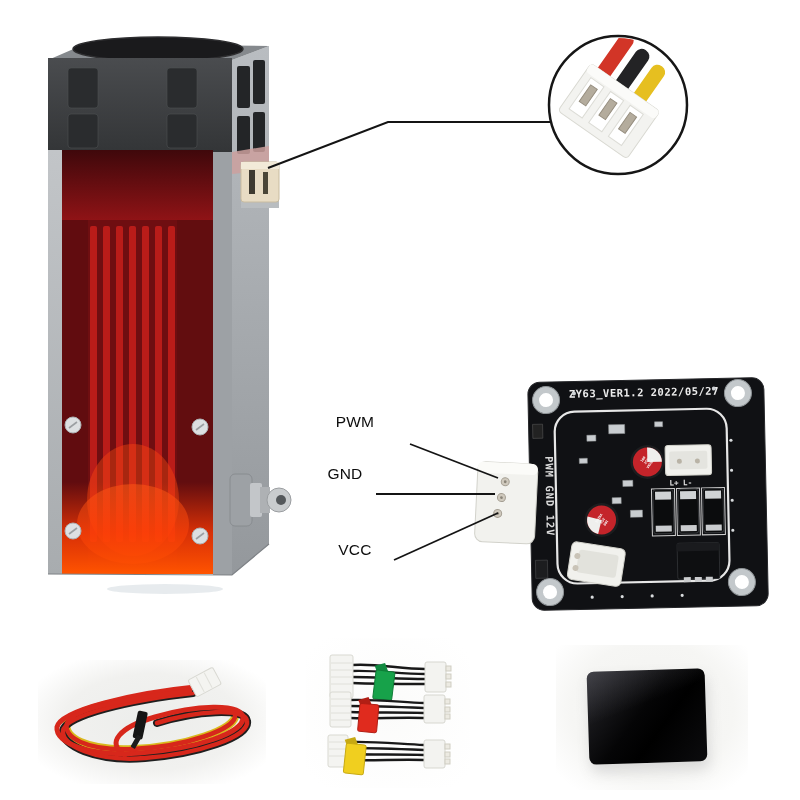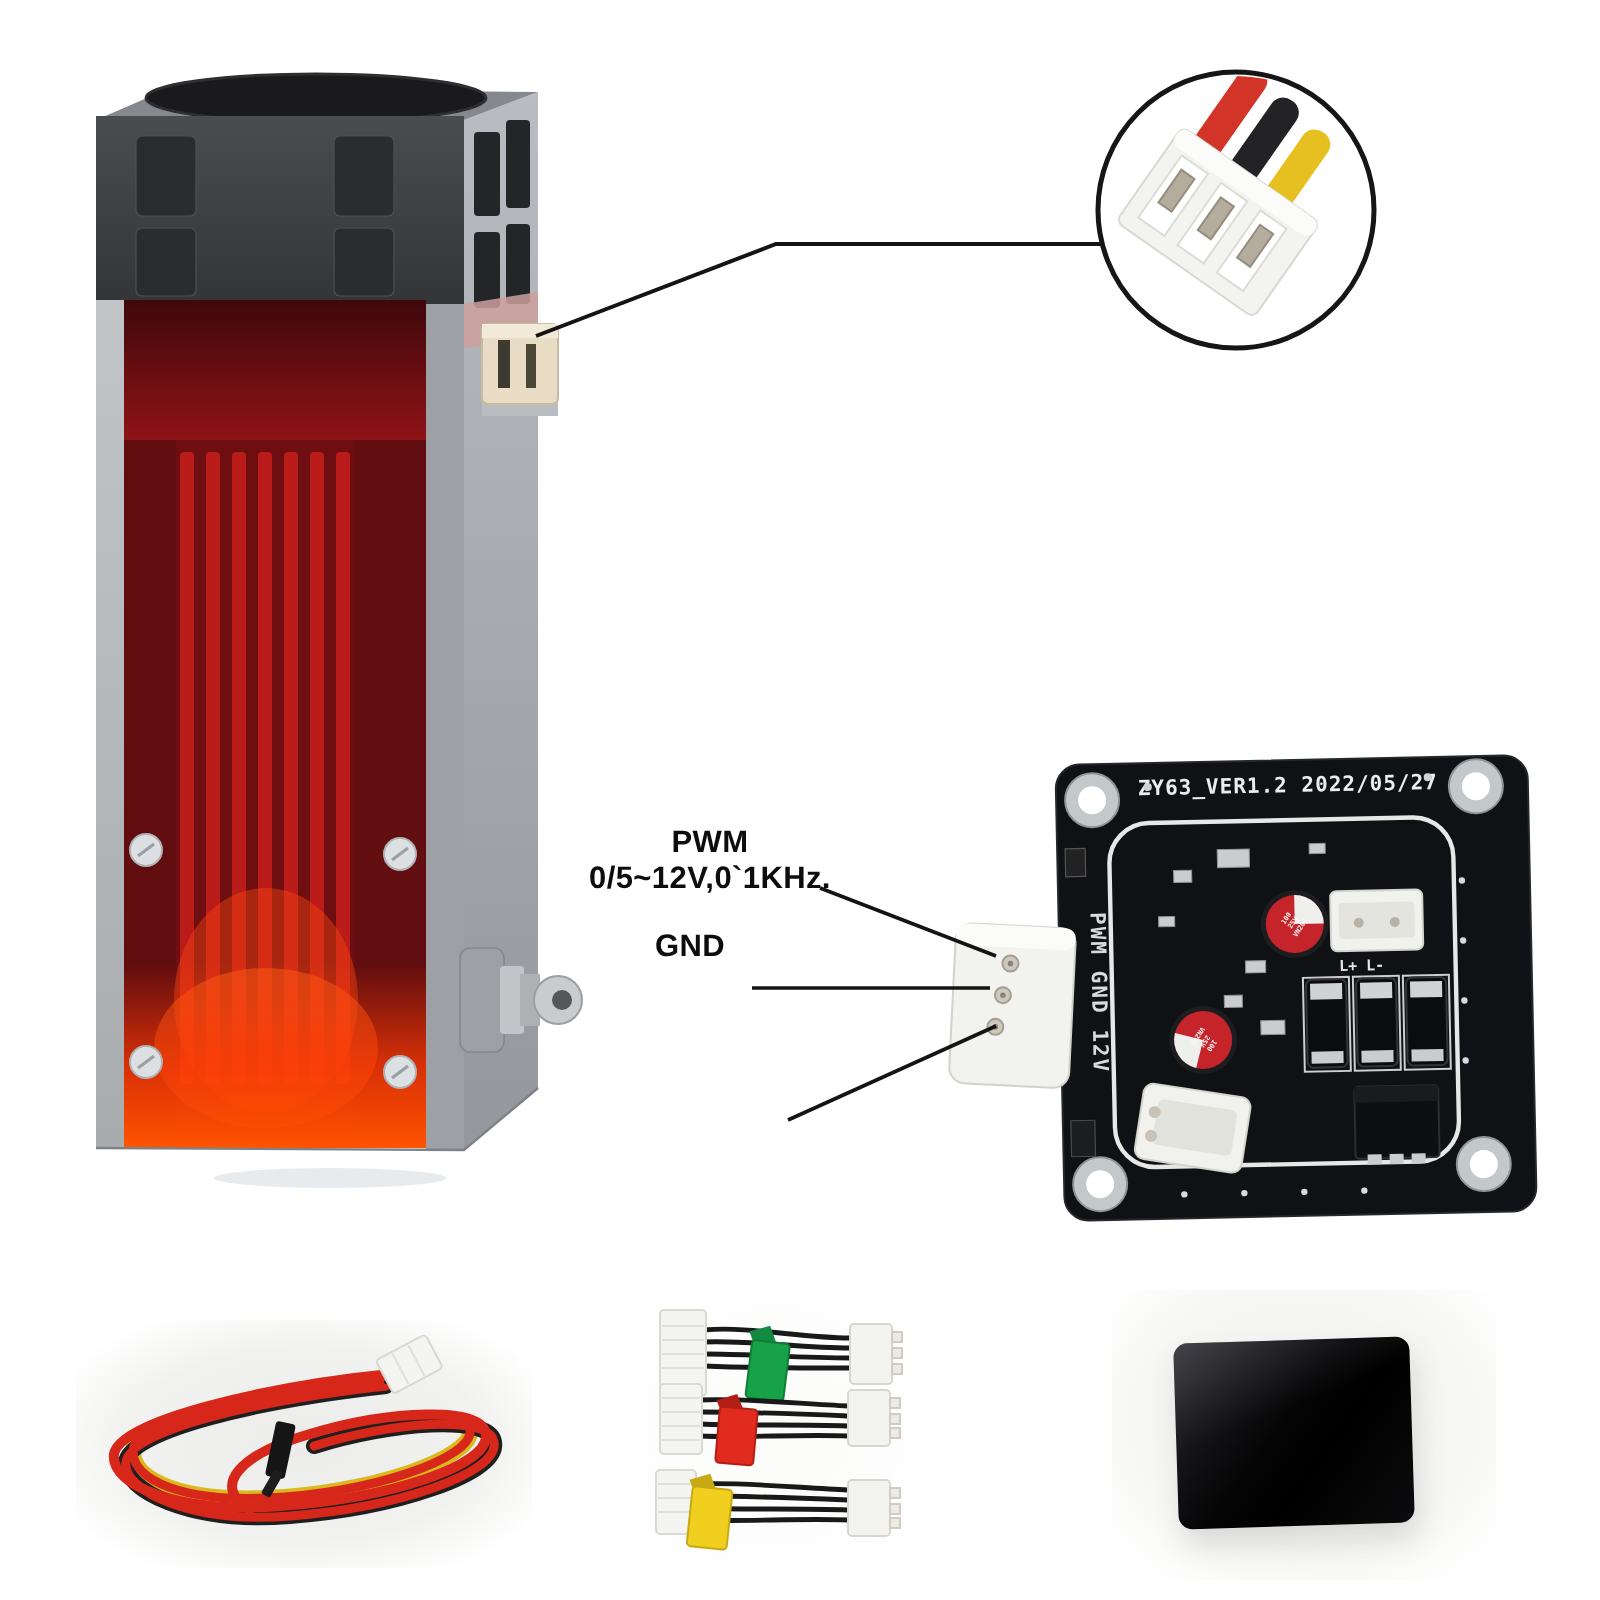--- a/index.html
+++ b/index.html
@@ -1,19 +1,19 @@
 <!DOCTYPE html>
 <html><head>
 <meta charset="utf-8">
 <style>
   html,body{margin:0;padding:0;background:#ffffff;}
   #stage{position:relative;width:800px;height:800px;background:#ffffff;overflow:hidden;
          font-family:"Liberation Sans",sans-serif;}
   .abs{position:absolute;}
-  .lbl{position:absolute;font-weight:700;font-size:15.5px;line-height:1.18;color:#0d0d0d;
+  .lbl{position:absolute;font-weight:400;font-size:15.5px;line-height:1.18;color:#0d0d0d;
        text-align:center;letter-spacing:.2px;white-space:nowrap;}
   .tile{position:absolute;}
   #tile-coil{left:38px;top:660px;width:228px;height:124px;
     background:radial-gradient(ellipse at 50% 50%, #ecedeb 0%, #f1f1ef 55%, rgba(241,241,239,0) 85%);}
   #tile-cables{left:306px;top:638px;width:164px;height:150px;
     background:radial-gradient(ellipse at 50% 50%, #fbfbfa 0%, rgba(251,251,250,0) 90%);}
   #tile-plate{left:556px;top:645px;width:192px;height:145px;
     background:radial-gradient(ellipse at 50% 45%, #f2f2f0 0%, #f6f6f4 60%, rgba(246,246,244,0) 90%);}
   #plate{left:588px;top:670px;width:118px;height:93px;border-radius:7px;transform:rotate(-1.8deg);
     background:linear-gradient(128deg,#2b2b30 0%,#17171a 22%,#050506 45%,#000 62%,#0c0c0e 100%);
@@ -296,26 +296,26 @@
           <rect x="34" y="70" width="8" height="20" fill="#b4ac9d" stroke="#958d7e"></rect>
           <rect x="58" y="70" width="8" height="20" fill="#b4ac9d" stroke="#958d7e"></rect>
           <rect x="82" y="70" width="8" height="20" fill="#b4ac9d" stroke="#958d7e"></rect>
         </g>
       </g>
     </g>
   </svg>
 
   <div class="lbl" style="left:282px;top:413px;width:146px">
     <div>PWM</div>
-    <div>0/5~12V,0`1KHz.</div>
   </div>
   <div class="lbl" style="left:305px;top:465px;width:80px">
     <div>GND</div>
   </div>
   <div class="lbl" style="left:282px;top:541px;width:146px">
+    <div>VCC</div>
   </div>
 
   <div class="tile" id="tile-coil"></div>
   <div class="tile" id="tile-cables"></div>
   <div class="tile" id="tile-plate"></div>
 
   <svg class="abs" style="left:45px;top:665px" width="215" height="115" viewBox="0 0 215 115">
     <g fill="none" stroke-linecap="round">
       <path d="M150,25 C95,32 28,42 22,58 C18,72 40,86 88,84 C140,82 192,64 190,50" stroke="#d9b91d" stroke-width="8"></path>
       <path d="M148,28 C85,35 20,50 18,66 C16,80 50,97 100,93 C152,89 205,72 202,56 C200,42 150,46 112,58" stroke="#1f1f1f" stroke-width="8"></path>

